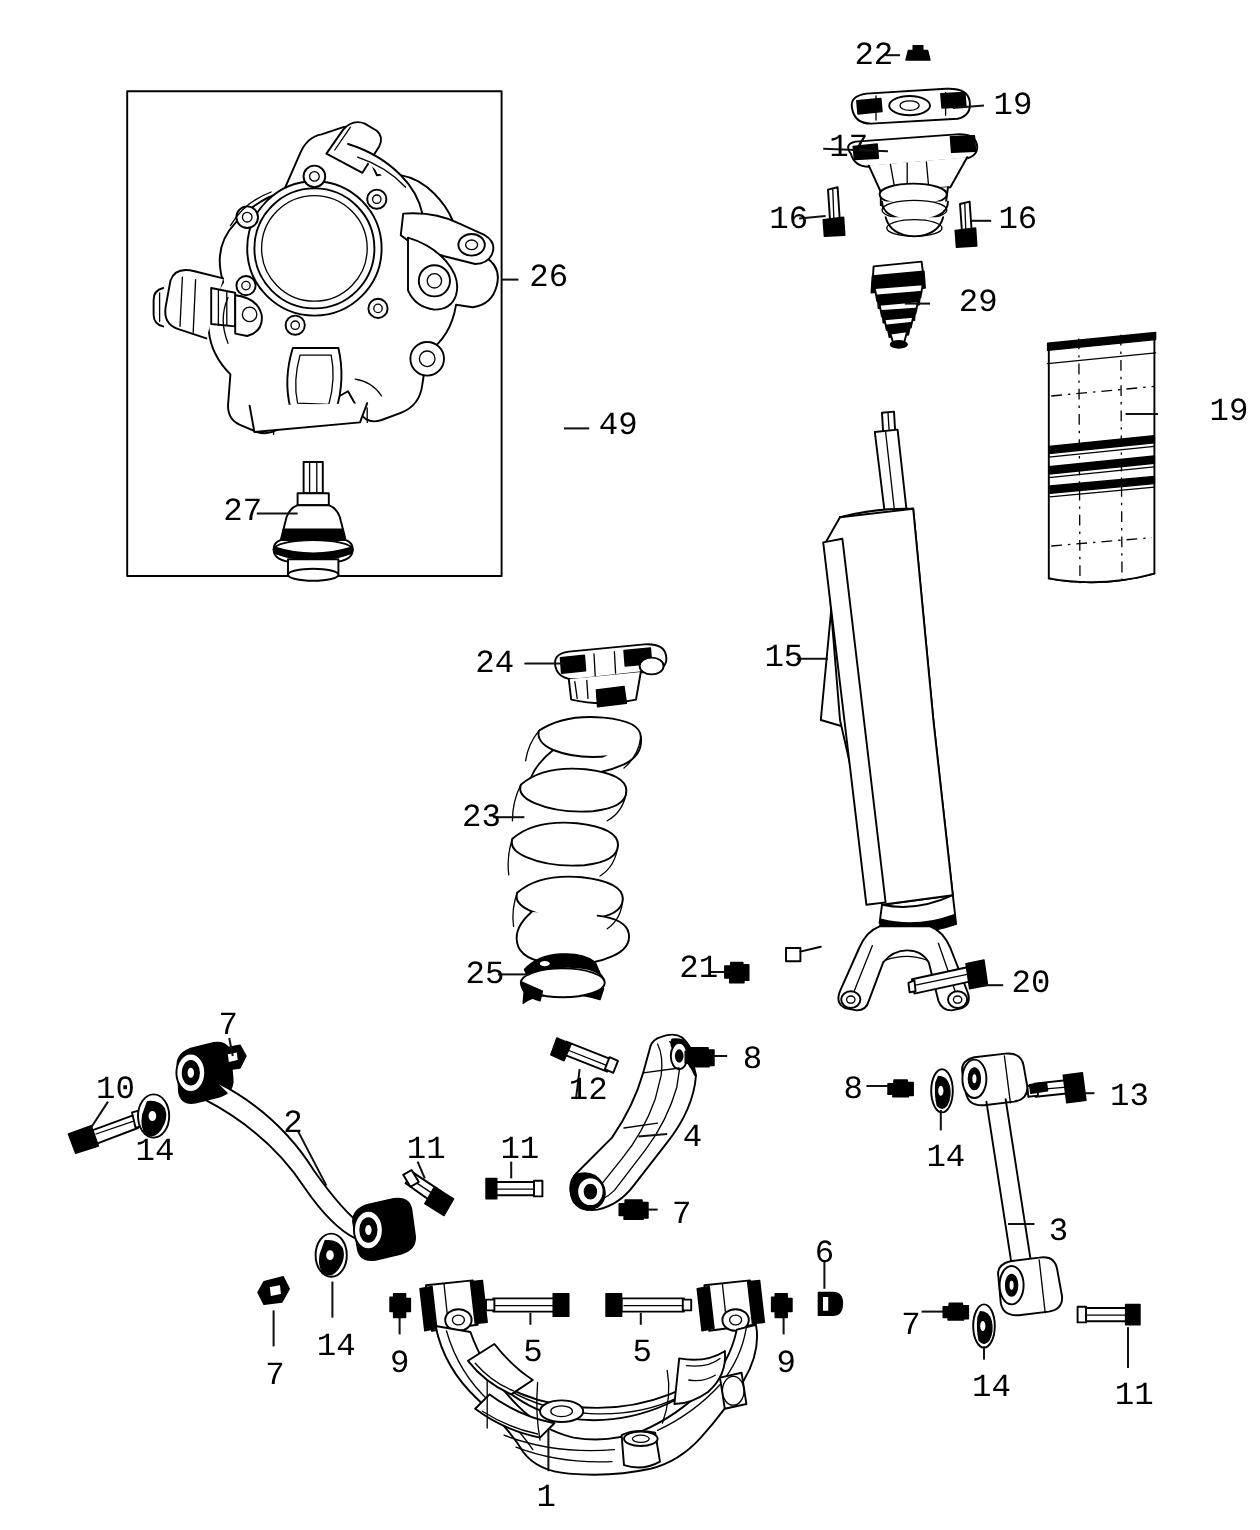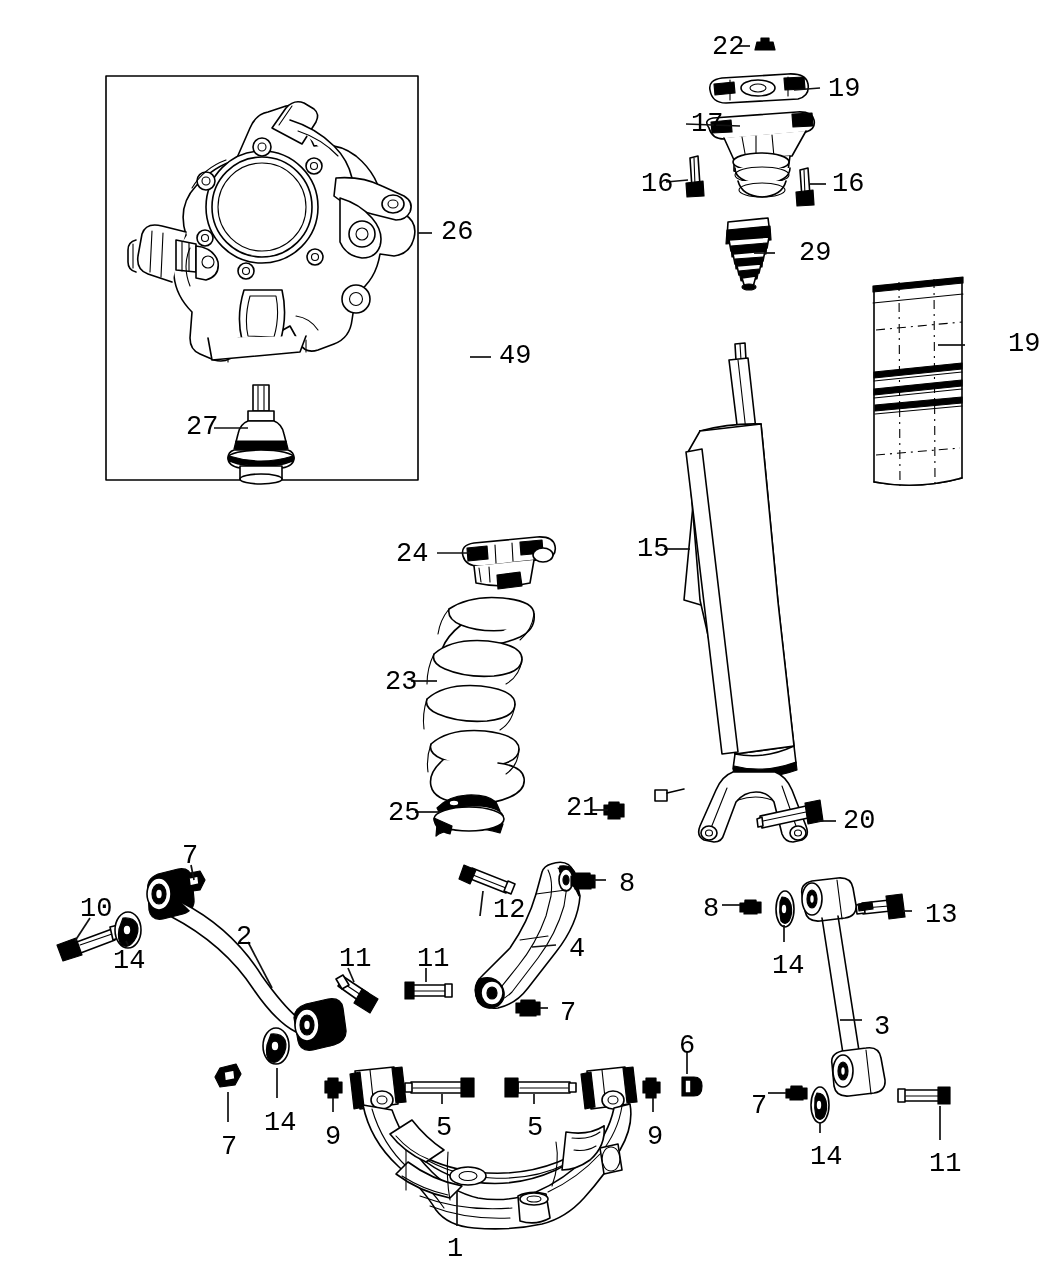--- a/index.html
+++ b/index.html
@@ -603,21 +603,21 @@
   <div class="callout" style="left:566px; top:795px;text-align:center;">21</div>
   <div class="callout" style="left:843px; top:808px;">20</div>
   <div class="callout" style="left:182px; top:843px;">7</div>
   <div class="callout" style="left:80px;  top:896px;">10</div>
   <div class="callout" style="left:113px; top:948px;">14</div>
   <div class="callout" style="left:236px; top:924px;">2</div>
   <div class="callout" style="left:339px; top:946px;">11</div>
   <div class="callout" style="left:264px; top:1110px;">14</div>
   <div class="callout" style="left:221px; top:1134px;">7</div>
   <div class="callout" style="left:325px; top:1124px;">9</div>
-  <div class="callout" style="left:493px; top:897px;">12</div>
+  <div class="callout" style="left:474px; top:897px;">12</div>
   <div class="callout" style="left:417px; top:946px;">11</div>
   <div class="callout" style="left:619px; top:871px;">8</div>
   <div class="callout" style="left:569px; top:936px;">4</div>
   <div class="callout" style="left:560px; top:1000px;">7</div>
   <div class="callout" style="left:436px; top:1115px;">5</div>
   <div class="callout" style="left:527px; top:1115px;">5</div>
   <div class="callout" style="left:647px; top:1124px;">9</div>
   <div class="callout" style="left:679px; top:1033px;">6</div>
   <div class="callout" style="left:447px; top:1236px;">1</div>
   <div class="callout" style="left:703px; top:896px;">8</div>

